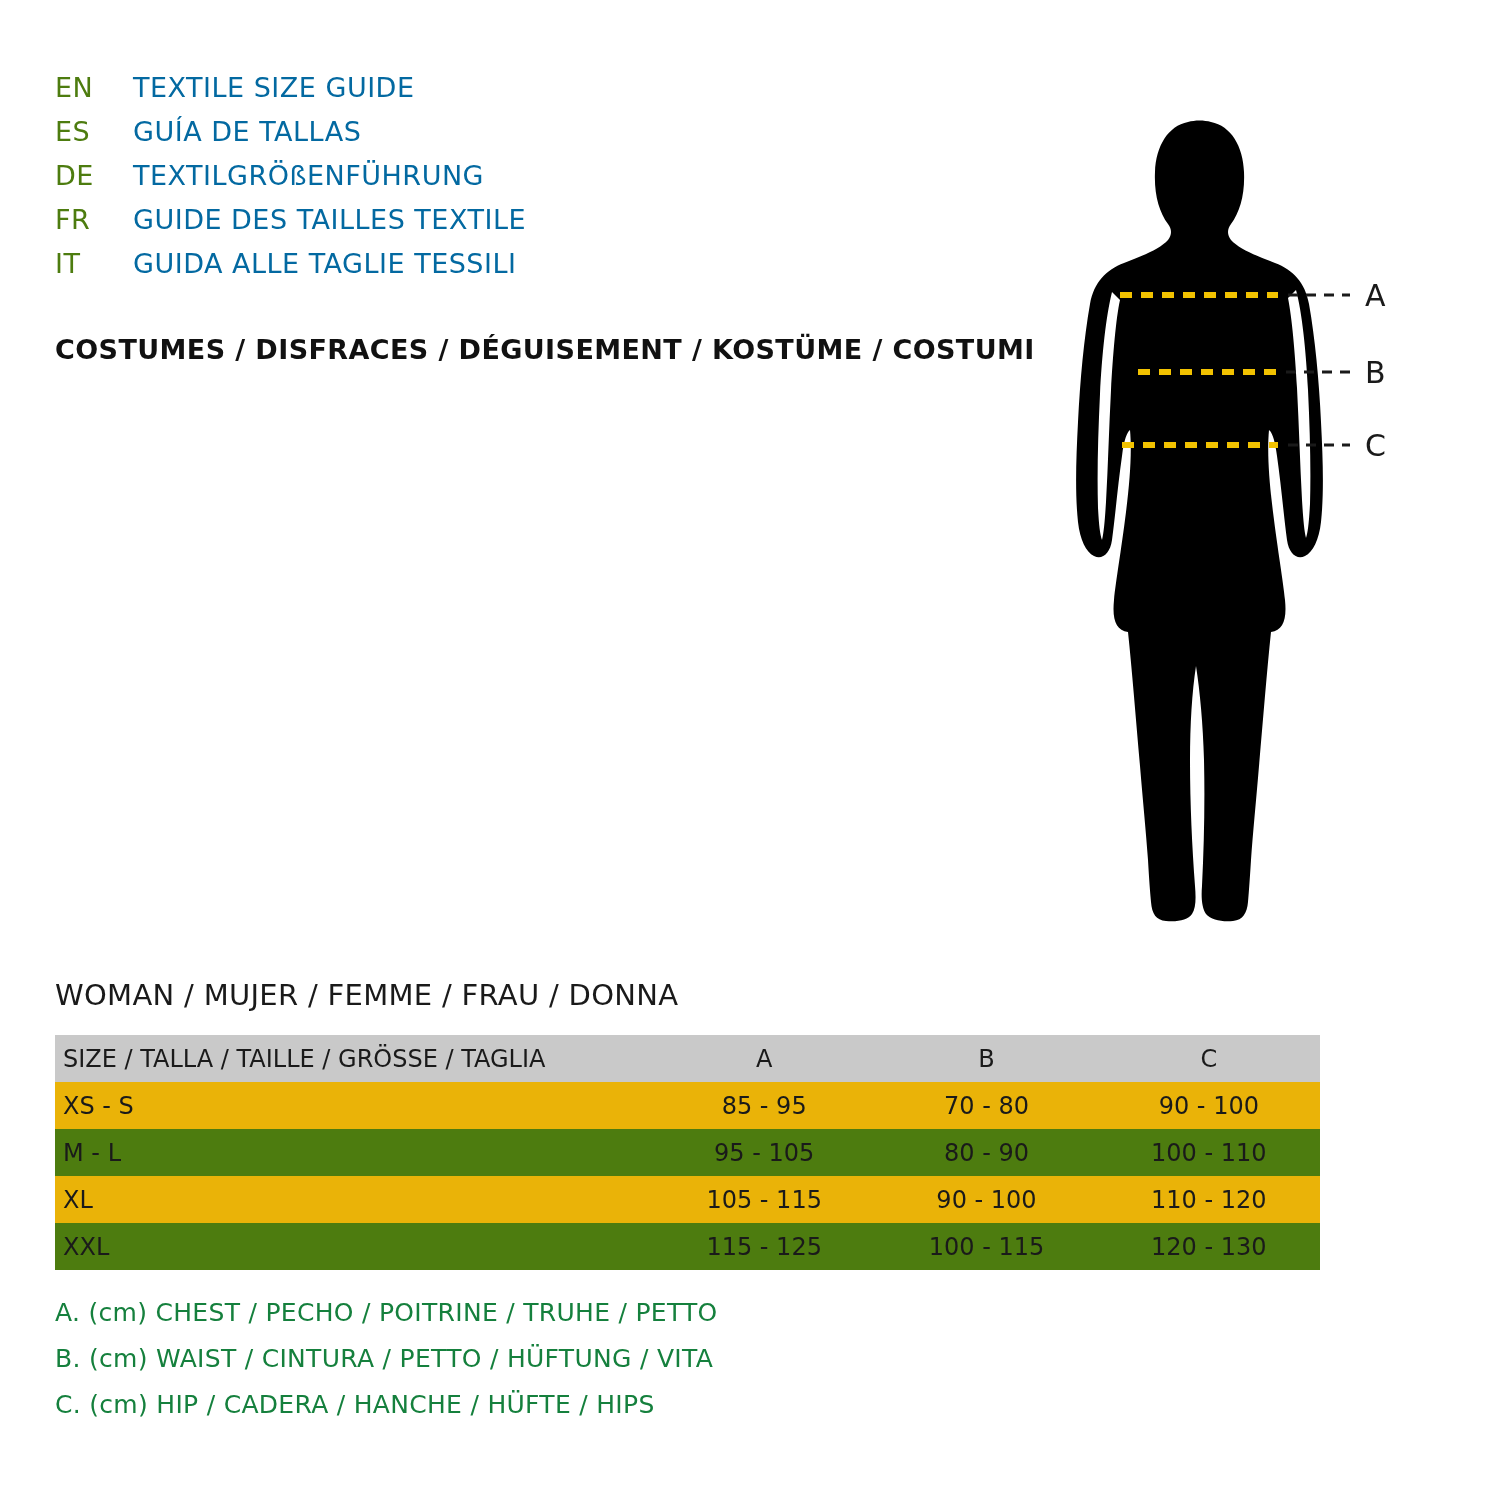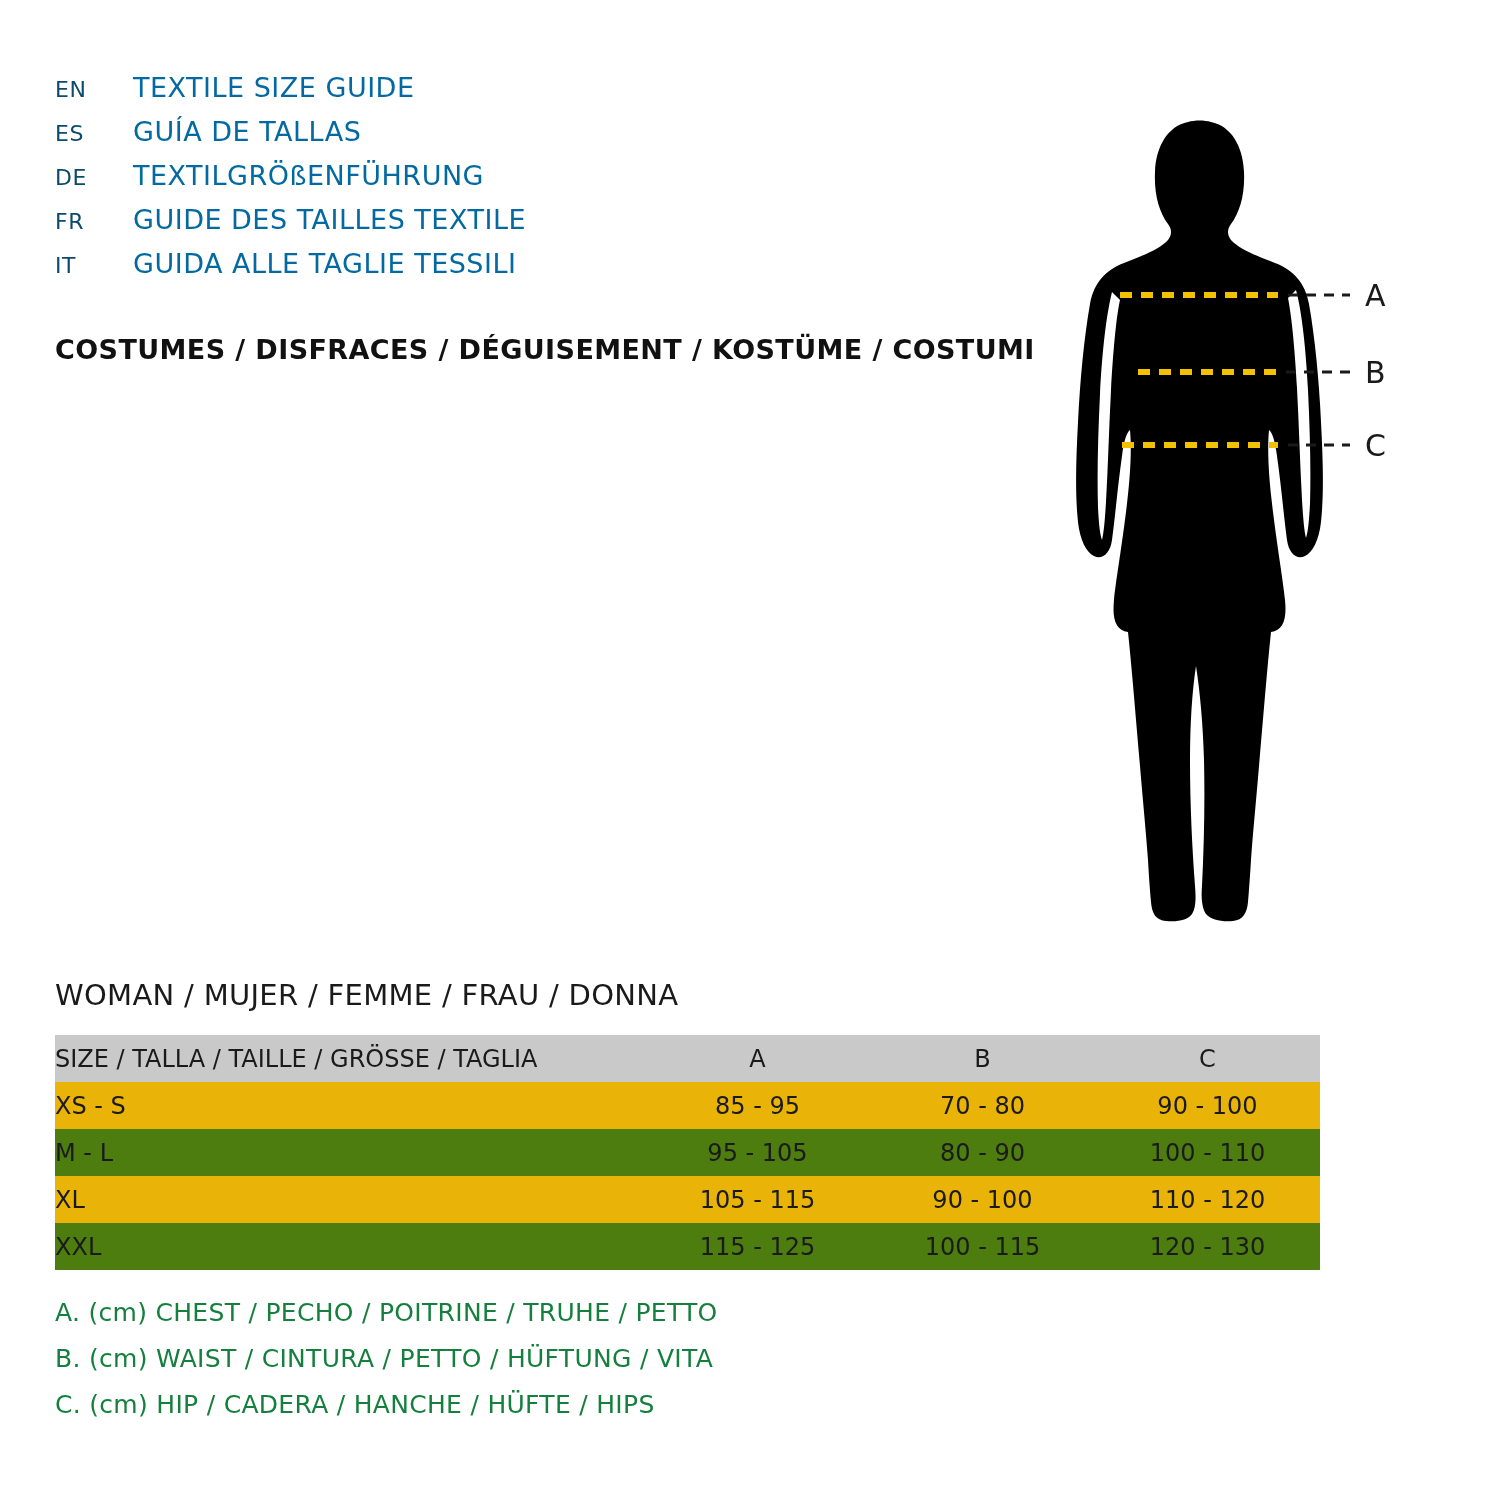--- a/index.html
+++ b/index.html
@@ -28,23 +28,23 @@
     top: 72px;
     width: 960px;
   }
   .lang-row {
     display: flex;
     align-items: baseline;
     height: 44px;
   }
   .lang-code {
     width: 78px;
-    font-size: 22px;
+    font-size: 27px;
     letter-spacing: 0.5px;
-    color: #0c4a6e;
+    color: #4d7c0f;
   }
   .lang-text {
     font-size: 27px;
     letter-spacing: 0.5px;
     color: #0369a1;
   }
   .category-line {
     position: absolute;
     left: 55px;
     top: 334px;
@@ -87,21 +87,21 @@
   table.size-table th,
   table.size-table td {
     padding: 6px 10px;
     text-align: center;
     font-weight: normal;
     height: 35px;
   }
   table.size-table th.size-col,
   table.size-table td.size-col {
     text-align: left;
-    padding-left: 0;
+    padding-left: 8px;
     width: 580px;
   }
   tr.head-row {
     background: #c9c9c9;
   }
   tr.alt-row {
     background: #4d7c0f;
   }
   tr.plain-row {
     background: #eab308;

